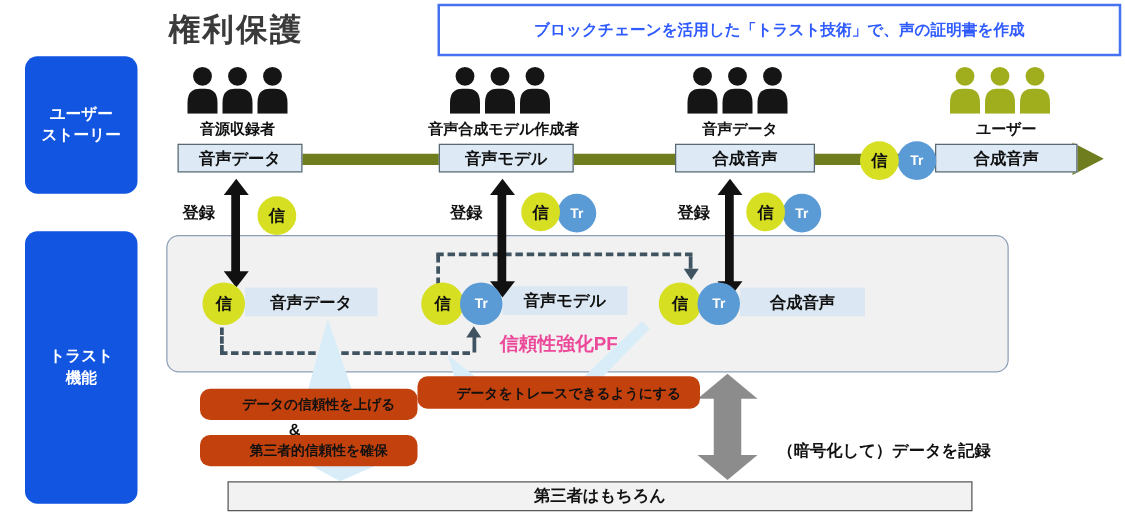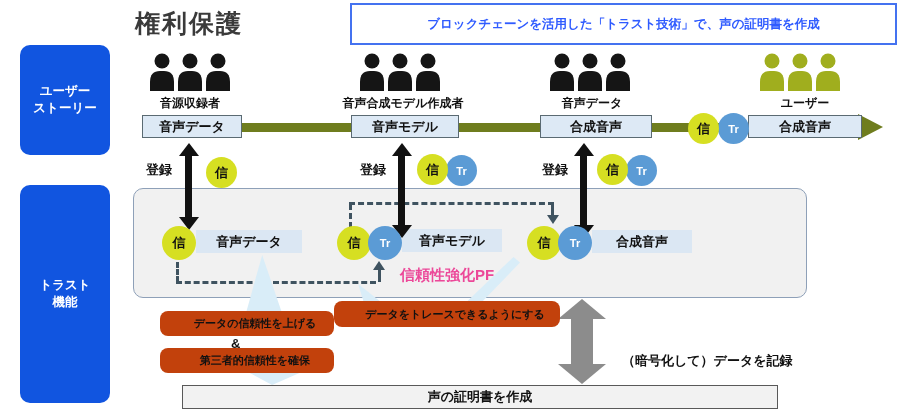--- a/index.html
+++ b/index.html
@@ -229,15 +229,15 @@
 
   <div class="abs callout center" style="left:160px;top:311px;width:158px;height:25px;">データの信頼性を上げる</div>
   <div class="abs amp" style="left:231px;top:336px;">&amp;</div>
   <div class="abs callout center" style="left:160px;top:348px;width:158px;height:25px;">第三者的信頼性を確保</div>
   <div class="abs callout center" style="left:334px;top:301px;width:210px;height:26px;">データをトレースできるようにする</div>
 
   <div class="abs gray-shaft" style="left:571px;top:318px;height:47px;"></div>
 
   <div class="abs record-note" style="left:622px;top:352px;">（暗号化して）データを記録</div>
 
-  <div class="abs chainbox center" style="left:182px;top:385px;width:596px;height:24px;">声の証明書を作成</div>
+  <div class="abs chainbox center" style="left:182px;top:385px;width:596px;height:24px;">第三者はもちろん</div>
 
 </div>
 
 </body></html>

